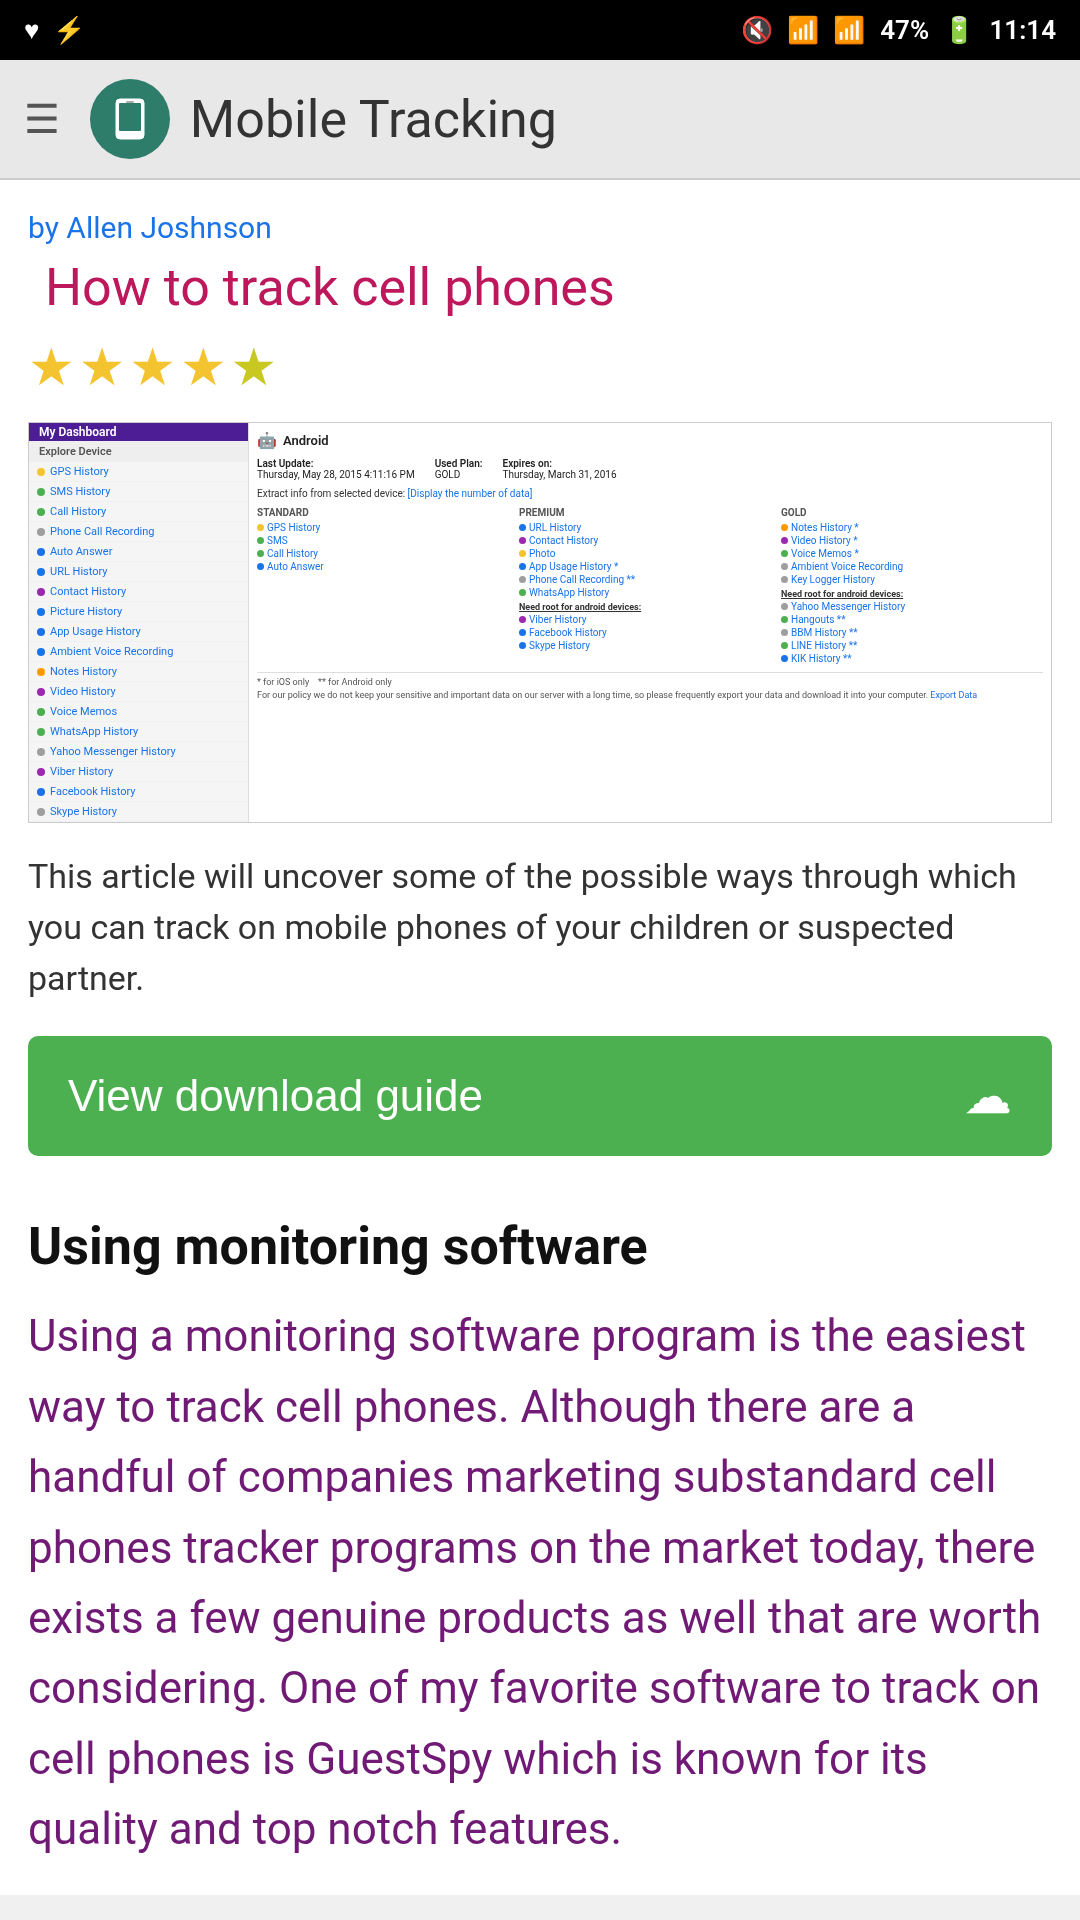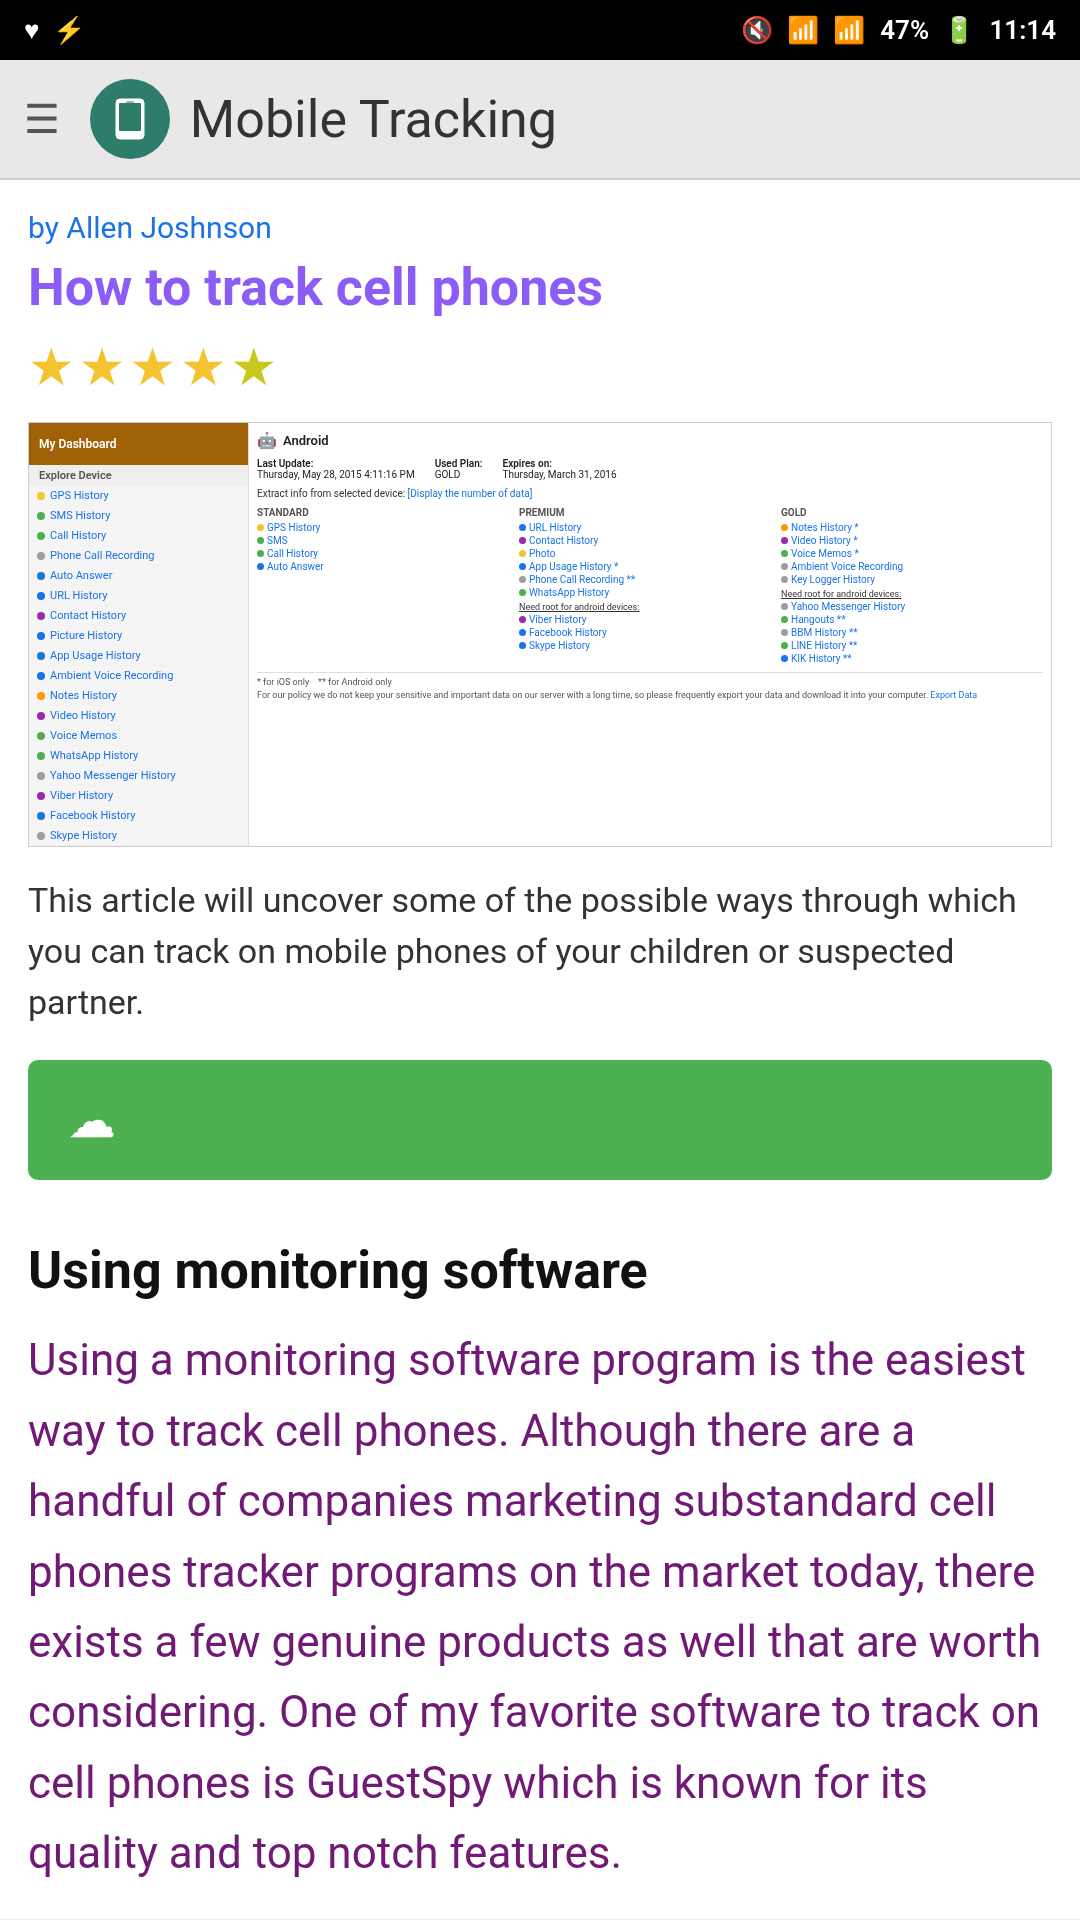--- a/index.html
+++ b/index.html
@@ -68,24 +68,25 @@
     }
 
     .author-link {
       color: #1a73e8;
       font-size: 30px;
       margin-bottom: 12px;
       display: block;
     }
     .article-title {
       font-size: 52px;
-      font-weight: 700;
-      color: #8b5cf6;
+      font-weight: 400;
+      color: #be185d;
       margin-bottom: 18px;
       line-height: 1.2;
+      margin-left: 17px;
     }
     .stars {
       display: flex;
       gap: 4px;
       margin-bottom: 24px;
     }
     .star {
       font-size: 52px;
       color: #f4c430;
     }
@@ -103,23 +104,23 @@
 
     
     .ss-sidebar {
       width: 220px;
       background: #f5f5f5;
       border-right: 1px solid #ddd;
       flex-shrink: 0;
       font-size: 12px;
     }
     .ss-sidebar-header {
-      background: #a16207;
+      background: #4c1d95;
       color: #fff;
-      padding: 14px 10px;
+      padding: 2px 10px;
       font-size: 12px;
       font-weight: 600;
     }
     .ss-sidebar-section {
       padding: 4px 10px;
       font-size: 11px;
       font-weight: 600;
       color: #555;
       background: #eee;
     }
@@ -192,21 +193,21 @@
       display: flex;
       align-items: center;
       gap: 3px;
       font-size: 10px;
       color: #1a73e8;
       margin-bottom: 2px;
     }
     .ss-plan-dot { width: 7px; height: 7px; border-radius: 50%; flex-shrink: 0; }
     .ss-need-root {
       font-size: 9px;
-      font-weight: 400;
+      font-weight: 700;
       color: #333;
       margin-top: 4px;
       margin-bottom: 2px;
       text-decoration: underline;
     }
     .ss-footer {
       font-size: 9px;
       color: #555;
       margin-top: 6px;
       border-top: 1px solid #ddd;
@@ -391,19 +392,20 @@
       <div class="ss-footer">
         <div>* for iOS only &nbsp;&nbsp; ** for Android only</div>
         <div style="margin-top:3px;">For our policy we do not keep your sensitive and important data on our server with a long time, so please frequently export your data and download it into your computer. <span style="color:#1a73e8;">Export Data</span></div>
       </div>
     </div>
   </div>
 
   <p class="article-intro">This article will uncover some of the possible ways through which you can track on mobile phones of your children or suspected partner.</p>
 
   <button class="cta-button">
+    <span>View download guide</span>
     <span class="cta-cloud">☁</span>
   </button>
 
   <h2 class="section-title">Using monitoring software</h2>
   <p class="section-body">Using a monitoring software program is the easiest way to track cell phones. Although there are a handful of companies marketing substandard cell phones tracker programs on the market today, there exists a few genuine products as well that are worth considering. One of my favorite software to track on cell phones is GuestSpy which is known for its quality and top notch features.</p>
 
 </div>
 
 </body></html>

